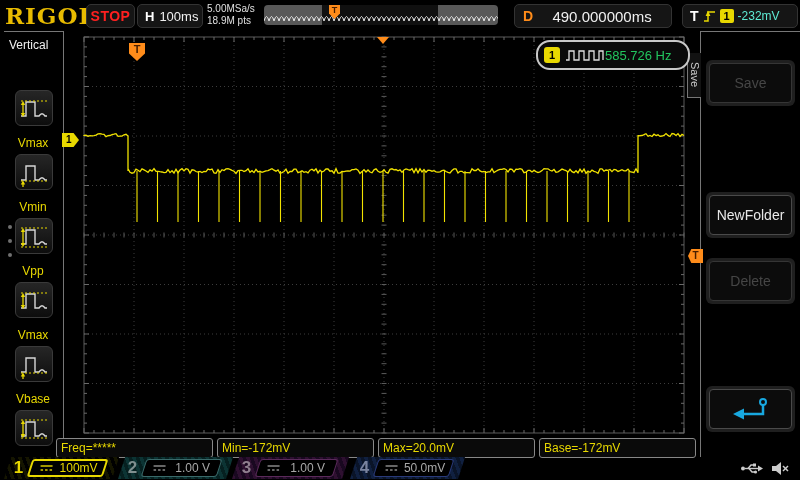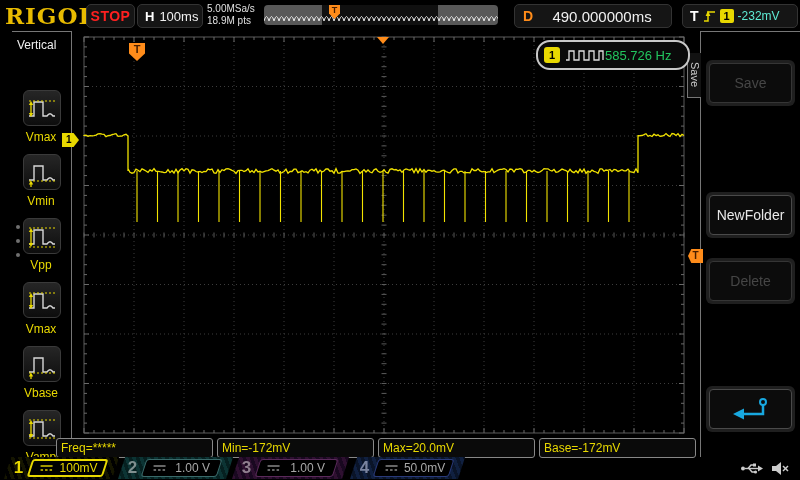--- a/index.html
+++ b/index.html
@@ -29,27 +29,27 @@
   .d-box{left:514px;width:156px;}
   .d-label{font-weight:bold;font-size:14px;color:#ff8c1a;margin-left:8px;}
   .d-val{flex:1;text-align:center;font-size:15px;color:#f0f0f0;}
   .t-box{left:682px;width:114px;}
   .t-label{font-weight:bold;font-size:14px;color:#fff;margin:0 4px 0 7px;}
   .t-src{width:14px;height:14px;background:#e8d800;border-radius:2px;color:#000;
          font-weight:bold;font-size:11px;text-align:center;line-height:14px;margin:0 4px;}
   .t-level{font-size:12px;color:#5eead4;}
 
   
-  .left-menu{left:12px;top:31px;width:60px;height:426px;background:#000;
+  .left-menu{left:4px;top:31px;width:60px;height:426px;background:#000;
              border-top:1px solid #777;border-right:1px solid #777;box-sizing:border-box;}
   .lm-title{left:5px;top:6px;font-size:12px;color:#f0f0f0;}
   .lm-icon{width:38px;height:36px;left:11px;background:linear-gradient(#262626,#0d0d0d);
            border:1px solid #3a3a3a;border-radius:6px;box-sizing:border-box;
            display:flex;align-items:center;justify-content:center;}
-  .lm-label{left:0;width:58px;text-align:center;font-size:12px;color:#e8d800;}
+  .lm-label{left:0;width:58px;text-align:center;font-size:12px;color:#e8d800;margin-top:6px;}
   .pgdot{left:4px;width:4px;height:4px;border-radius:50%;background:#707070;}
 
   
   .right-menu{left:700px;top:31px;width:100px;height:426px;background:#000;
               border-top:1px solid #777;border-left:1px solid #777;box-sizing:border-box;}
   .save-tab{left:-14px;top:21px;width:13px;height:44px;background:#121212;
             border-left:1px solid #777;border-bottom:1px solid #777;
             writing-mode:vertical-rl;text-align:center;font-size:11px;color:#cccccc;}
   .rm-btn{left:5px;width:89px;height:46px;background:#1f1f1f;border-radius:6px;}
   .rm-inner{position:absolute;left:3px;top:3px;right:3px;bottom:3px;background:#0c0c0c;

